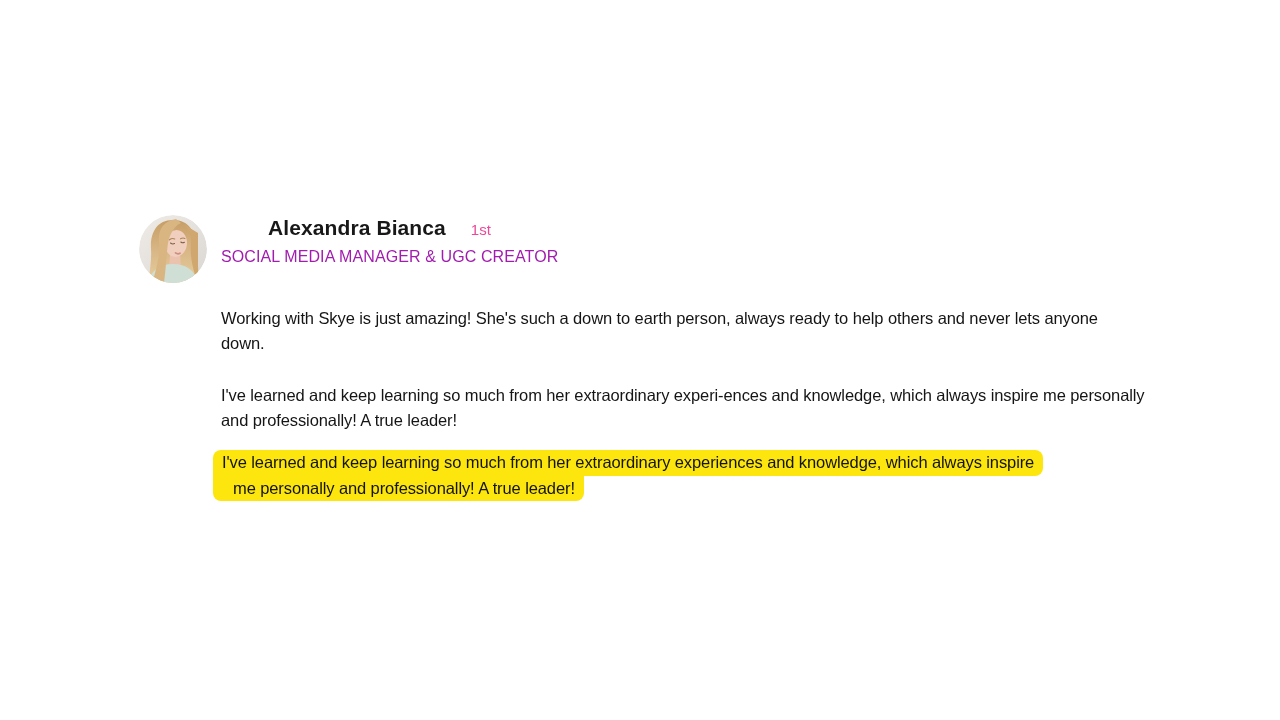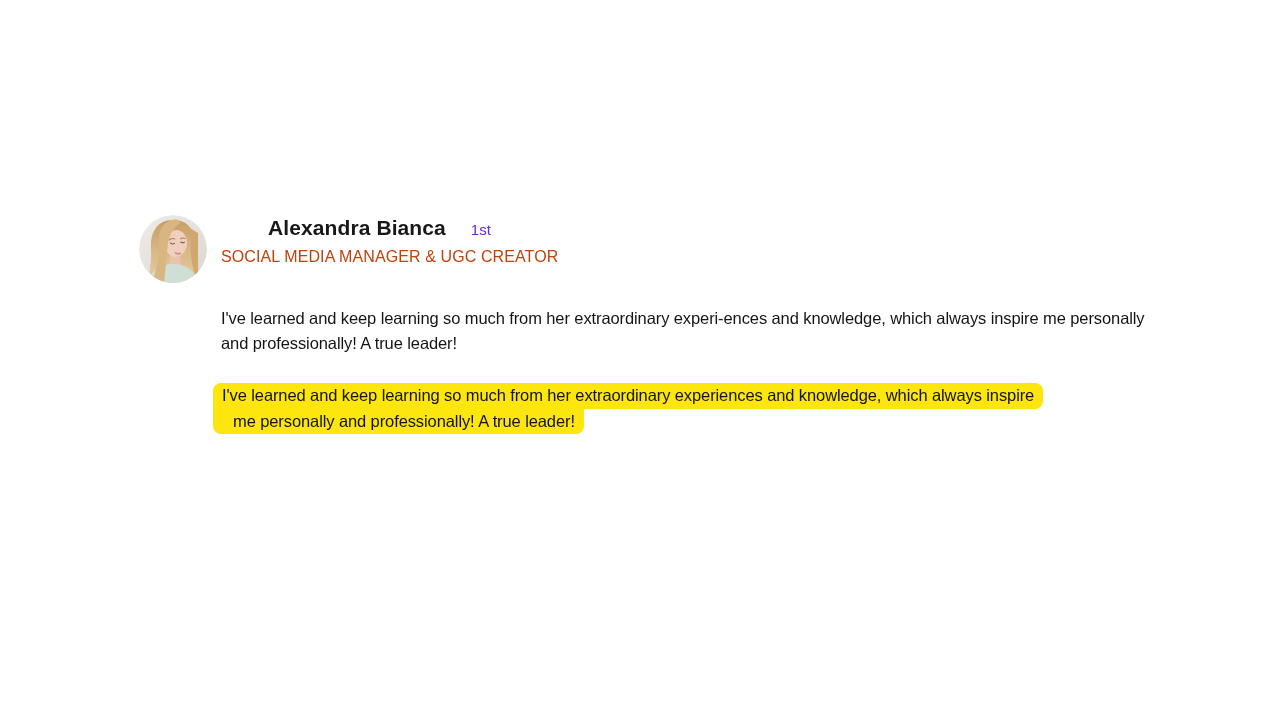--- a/index.html
+++ b/index.html
@@ -32,27 +32,27 @@
     font-size: 21px;
     font-weight: 700;
     color: #181818;
     letter-spacing: 0.1px;
     line-height: 24px;
     cursor: pointer;
     margin-left: 47px;
   }
   .degree {
     font-size: 15px;
-    color: #6d28d9;
+    color: #ec4899;
     margin-left: 25px;
     line-height: 24px;
   }
   .headline {
     font-size: 16px;
-    color: #c2410c;
+    color: #a21caf;
     margin-top: 4px;
     line-height: 21px;
     letter-spacing: 0.1px;
   }
   .date {
     font-size: 15px;
     color: #9b9b9b;
     margin-top: 3px;
     line-height: 20px;
   }
@@ -120,20 +120,21 @@
 
     <div class="header">
       <div class="name-row">
         <span class="name">Alexandra Bianca</span>
         <span class="degree">1st</span>
       </div>
       <div class="headline">SOCIAL MEDIA MANAGER &amp; UGC CREATOR</div>
     </div>
 
     <div class="body">
+      <p class="para">Working with Skye is just amazing! She's such a down to earth person, always ready to help others and never lets anyone down.</p>
       <p class="para">I've learned and keep learning so much from her extraordinary experi-ences and knowledge, which always inspire me personally and professionally! A true leader!</p>
 
       <div class="highlight">
         <div class="hl-line hl-first" style="background-color: rgb(252, 230, 13);">I've learned and keep learning so much from her extraordinary experiences and knowledge, which always inspire</div>
         <div class="hl-line hl-last" style="background-color: rgb(252, 230, 13); padding-left: 20px;">me personally and professionally! A true leader!</div>
       </div>
     </div>
 
   </div>
 </div>

